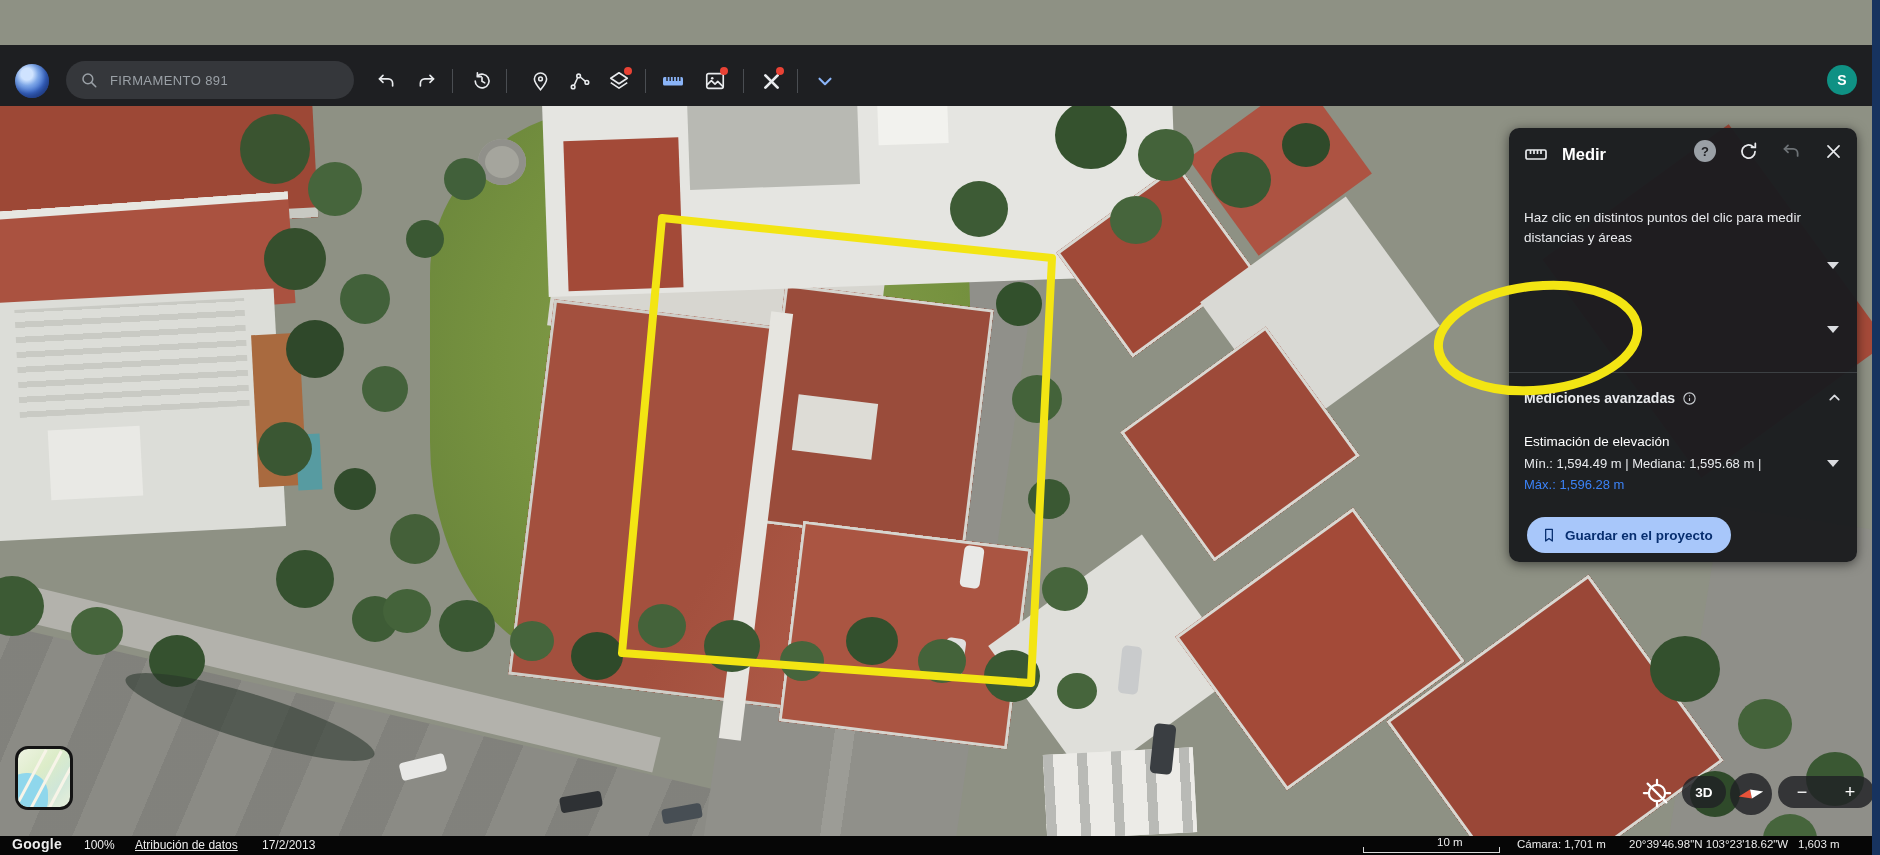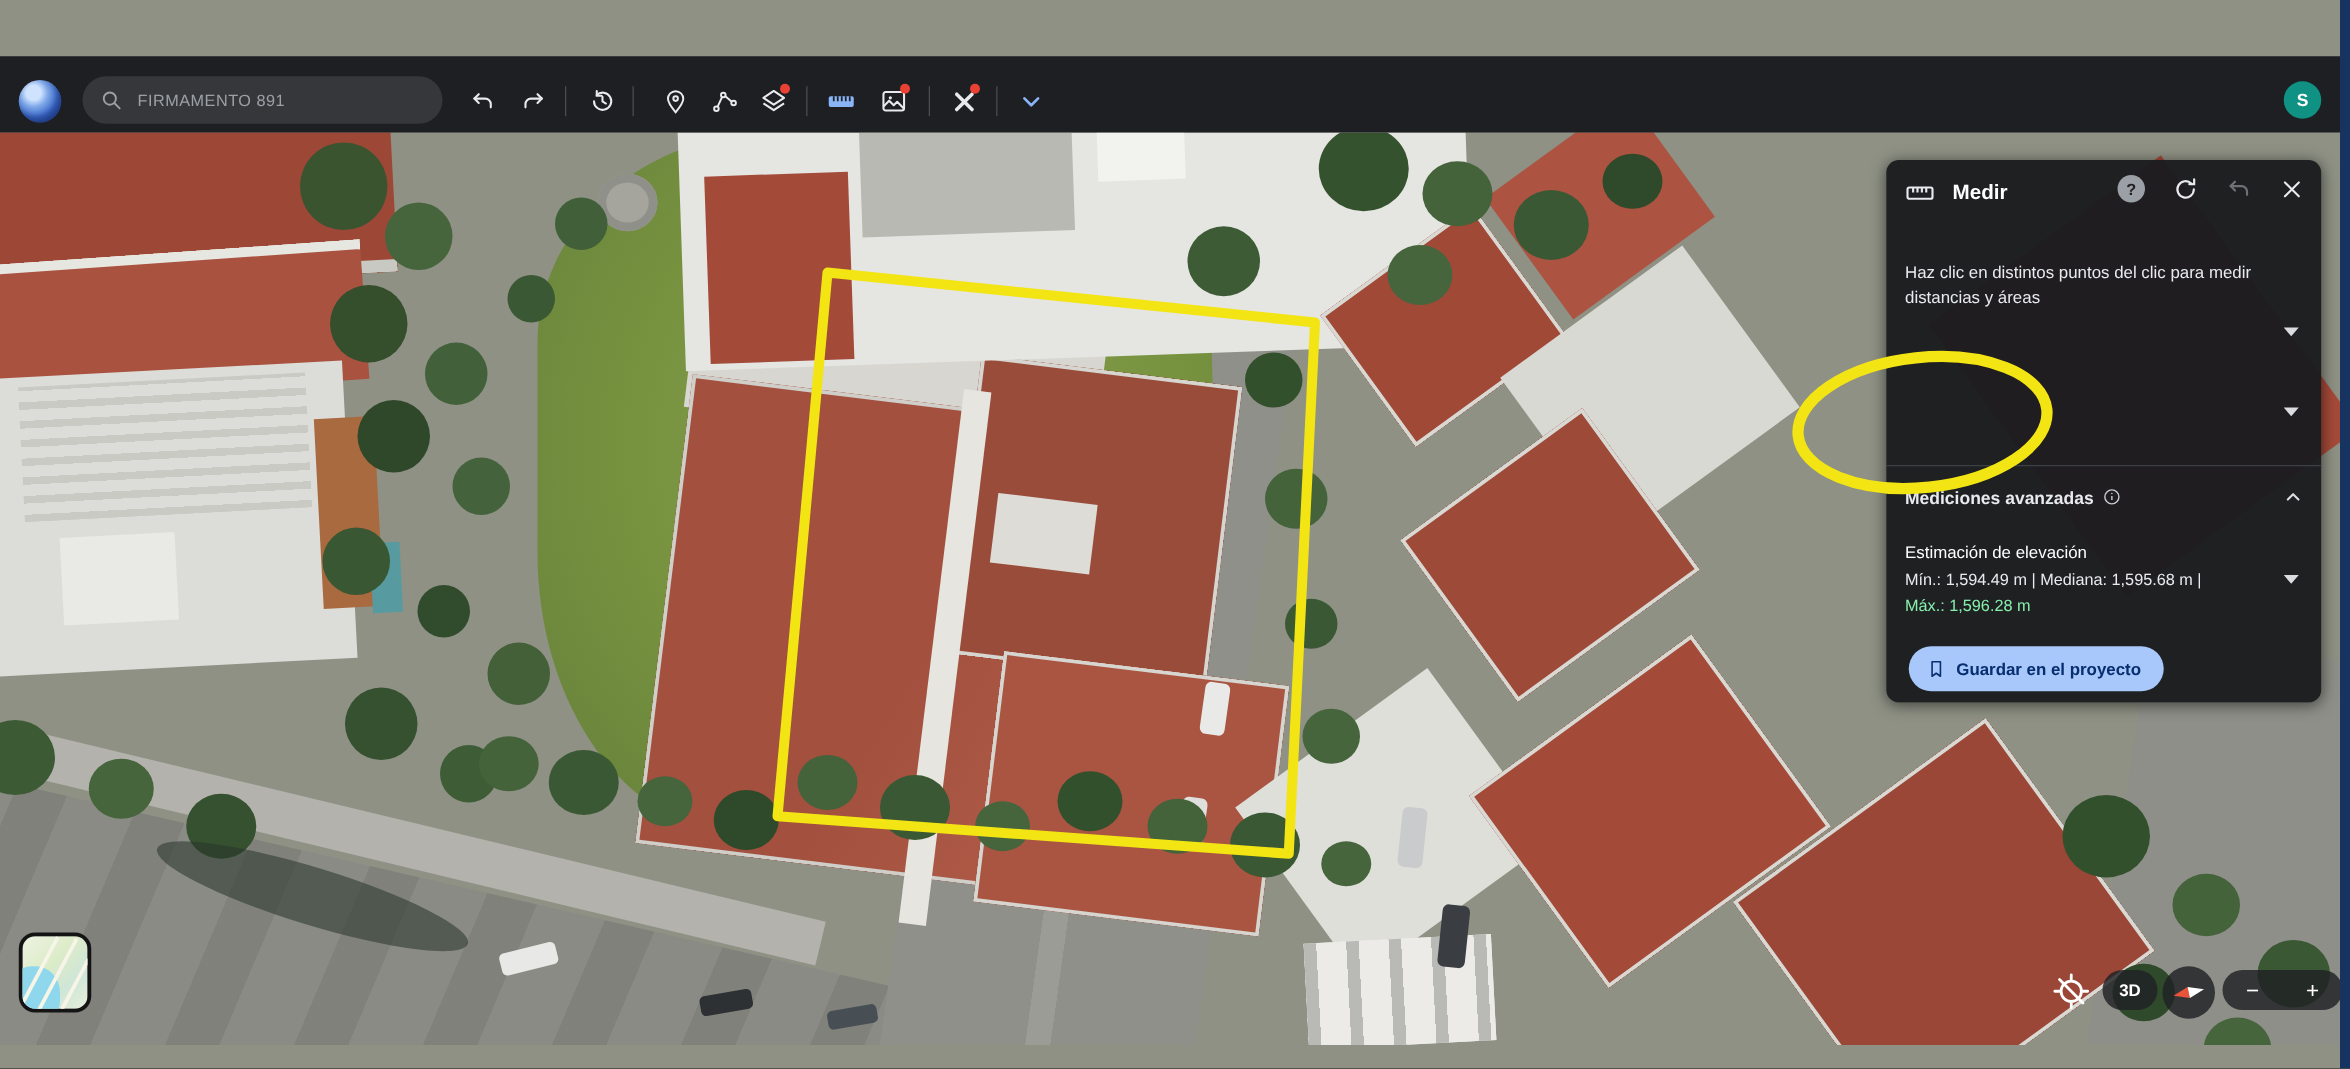--- a/index.html
+++ b/index.html
@@ -49,24 +49,24 @@
   .panel-header{position:absolute;left:0;top:0;width:100%;height:52px;display:flex;align-items:center;}
   .panel-title{font-size:16.5px;font-weight:bold;margin-left:14px;color:#fff;}
   .ph-icons{position:absolute;right:14px;top:12px;display:flex;align-items:center;gap:22px;}
   .ph-icons > *{cursor:pointer;display:flex;align-items:center;justify-content:center;}
   .instruction{position:absolute;left:15px;top:66px;width:316px;font-size:13.5px;line-height:1.5;color:#e8eaed;}
   .metric{position:absolute;left:15px;width:316px;}
   .metric .lab{font-size:13.5px;color:#e8eaed;}
   .metric .val{font-size:14px;font-weight:bold;color:#fff;margin-top:4px;}
   .tri-down{width:0;height:0;border-left:6.5px solid transparent;border-right:6.5px solid transparent;border-top:7.5px solid #dadce0;position:absolute;right:18px;cursor:pointer;}
   .divider{position:absolute;left:0;top:244px;width:100%;height:1px;background:#3c4043;}
-  .adv-row{position:absolute;left:15px;top:262px;width:316px;display:flex;align-items:flex-start;font-size:14px;font-weight:bold;color:#e8eaed;}
+  .adv-row{position:absolute;left:15px;top:262px;width:316px;display:flex;align-items:center;font-size:14px;font-weight:bold;color:#e8eaed;}
   .elev-title{position:absolute;left:15px;top:306px;font-size:13.5px;font-weight:normal;color:#fff;}
   .elev-l1{position:absolute;left:15px;top:328px;font-size:13px;color:#e8eaed;width:280px;}
-  .elev-l2{position:absolute;left:15px;top:349px;font-size:13px;color:#86efac;}
+  .elev-l2{position:absolute;left:15px;top:349px;font-size:13px;color:#3b82f6;}
   .save-btn{position:absolute;left:18px;top:389px;height:36px;padding:0 18px 0 14px;border:none;border-radius:18px;background:#a8c7fa;color:#072e6f;font-size:13.5px;font-weight:bold;font-family:"Liberation Sans",sans-serif;display:flex;align-items:center;gap:8px;cursor:pointer;}
 
   
   .annot{position:absolute;left:1420px;top:268px;z-index:30;pointer-events:none;}
 
   
   .statusbar{position:absolute;left:0;top:836px;width:1880px;height:19px;background:#060606;color:#ececec;z-index:22;}
   .statusbar span{position:absolute;top:2px;font-size:12px;white-space:nowrap;}
   .sb-brand{left:12px;font-weight:bold;font-size:14px !important;top:0px !important;letter-spacing:.3px;}
   .sb-zoom{left:84px;}
@@ -319,15 +319,26 @@
           <path d="M7 3.5h10V21l-5-3.6L7 21z"></path>
         </svg>
       <span>Guardar en el proyecto</span>
     </button>
   </aside>
 
   <svg class="annot" width="240" height="142" viewBox="0 0 240 142">
     <ellipse cx="118" cy="70" rx="100" ry="52" fill="none" stroke-width="9" transform="rotate(-6 118 70)" stroke-linecap="round" stroke="#f3e513"></ellipse>
   </svg>
 
+  <div class="statusbar">
+    <span class="sb-brand">Google</span>
+    <span class="sb-zoom">100%</span>
+    <span class="sb-attr">Atribución de datos</span>
+    <span class="sb-date">17/2/2013</span>
+    <span class="sb-scale">10 m</span>
+    <div class="scalebar"></div>
+    <span class="sb-cam">Cámara: 1,701 m</span>
+    <span class="sb-coords">20°39'46.98"N 103°23'18.62"W</span>
+    <span class="sb-elev">1,603 m</span>
+  </div>
 
   <div class="sliver"></div>
 </div>
 
 </body></html>

